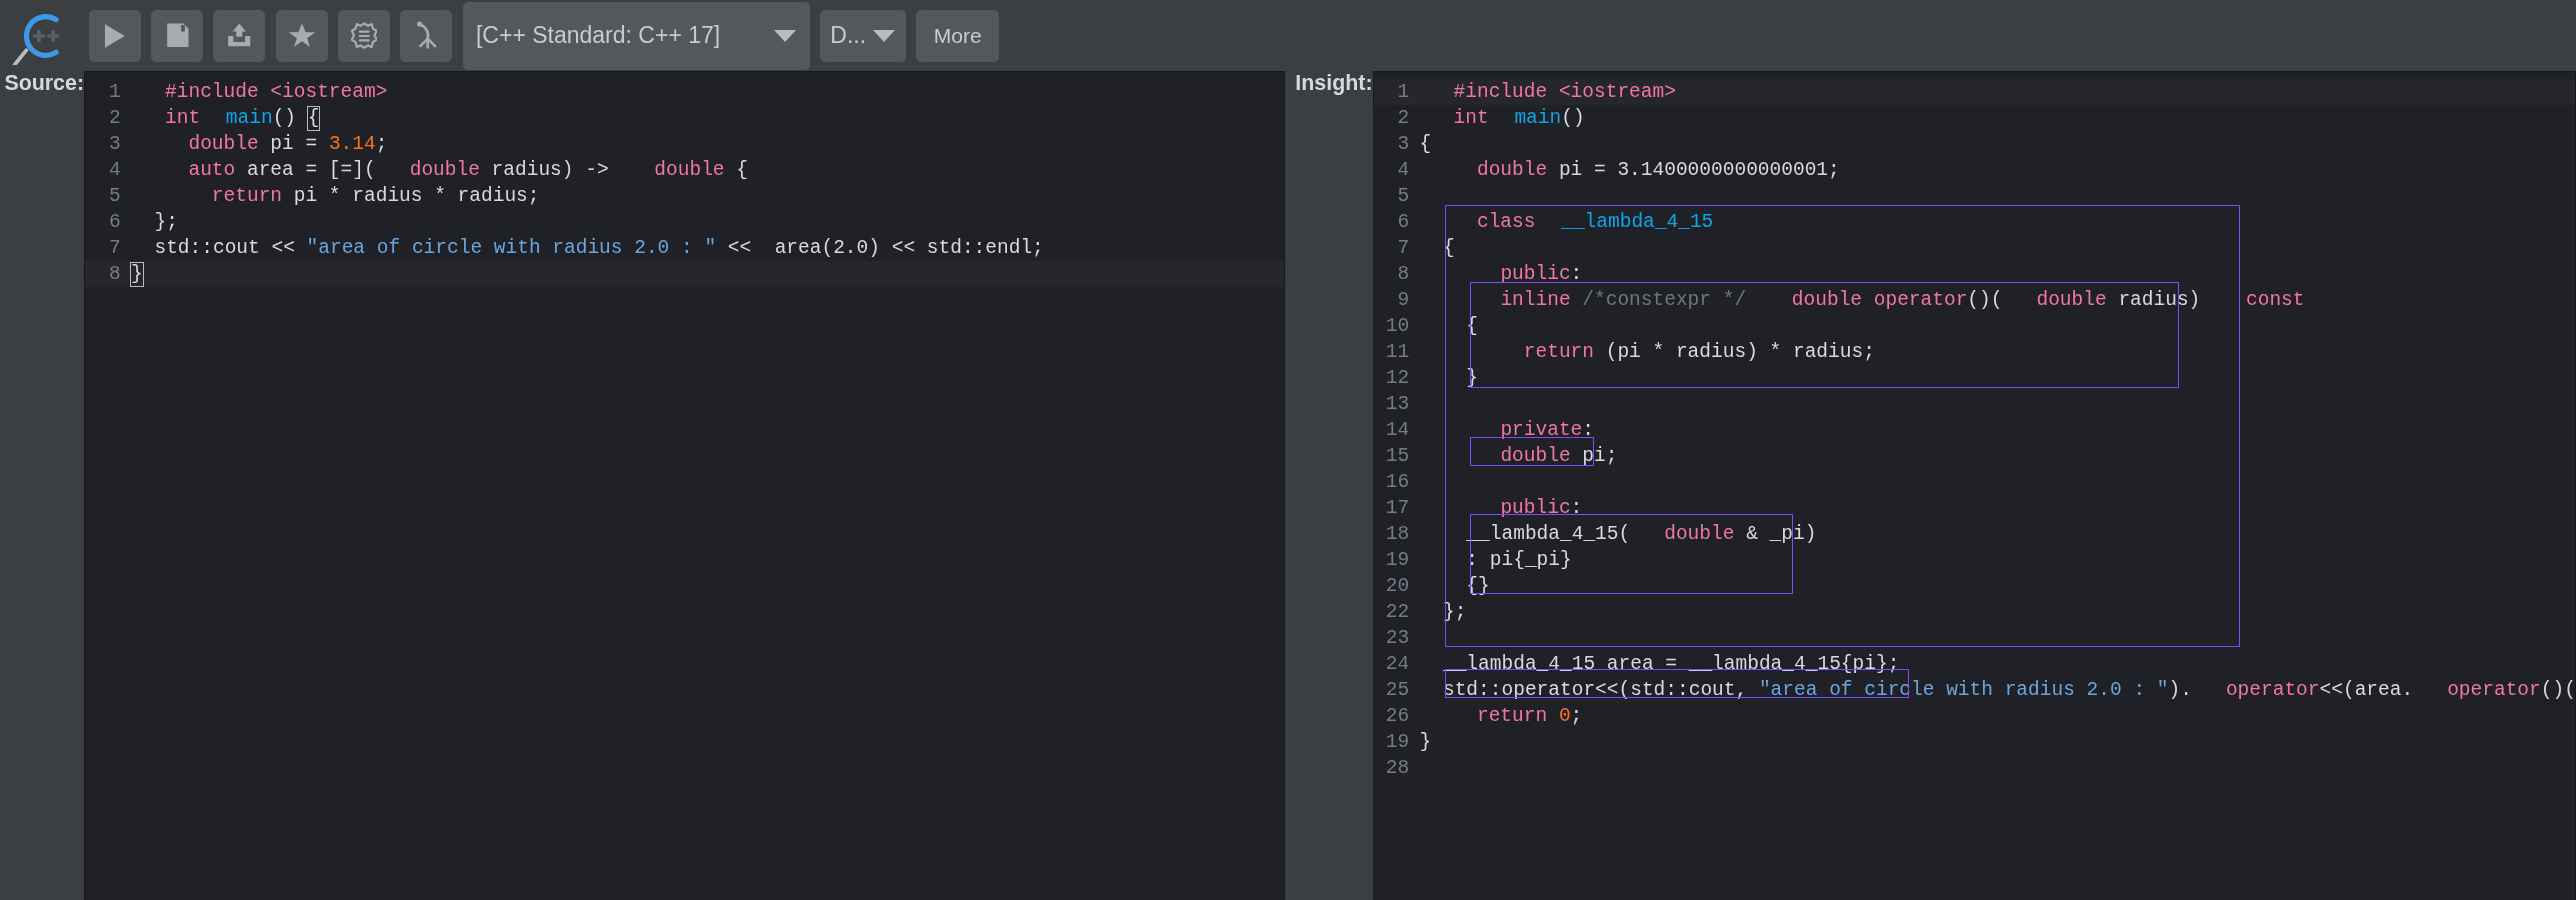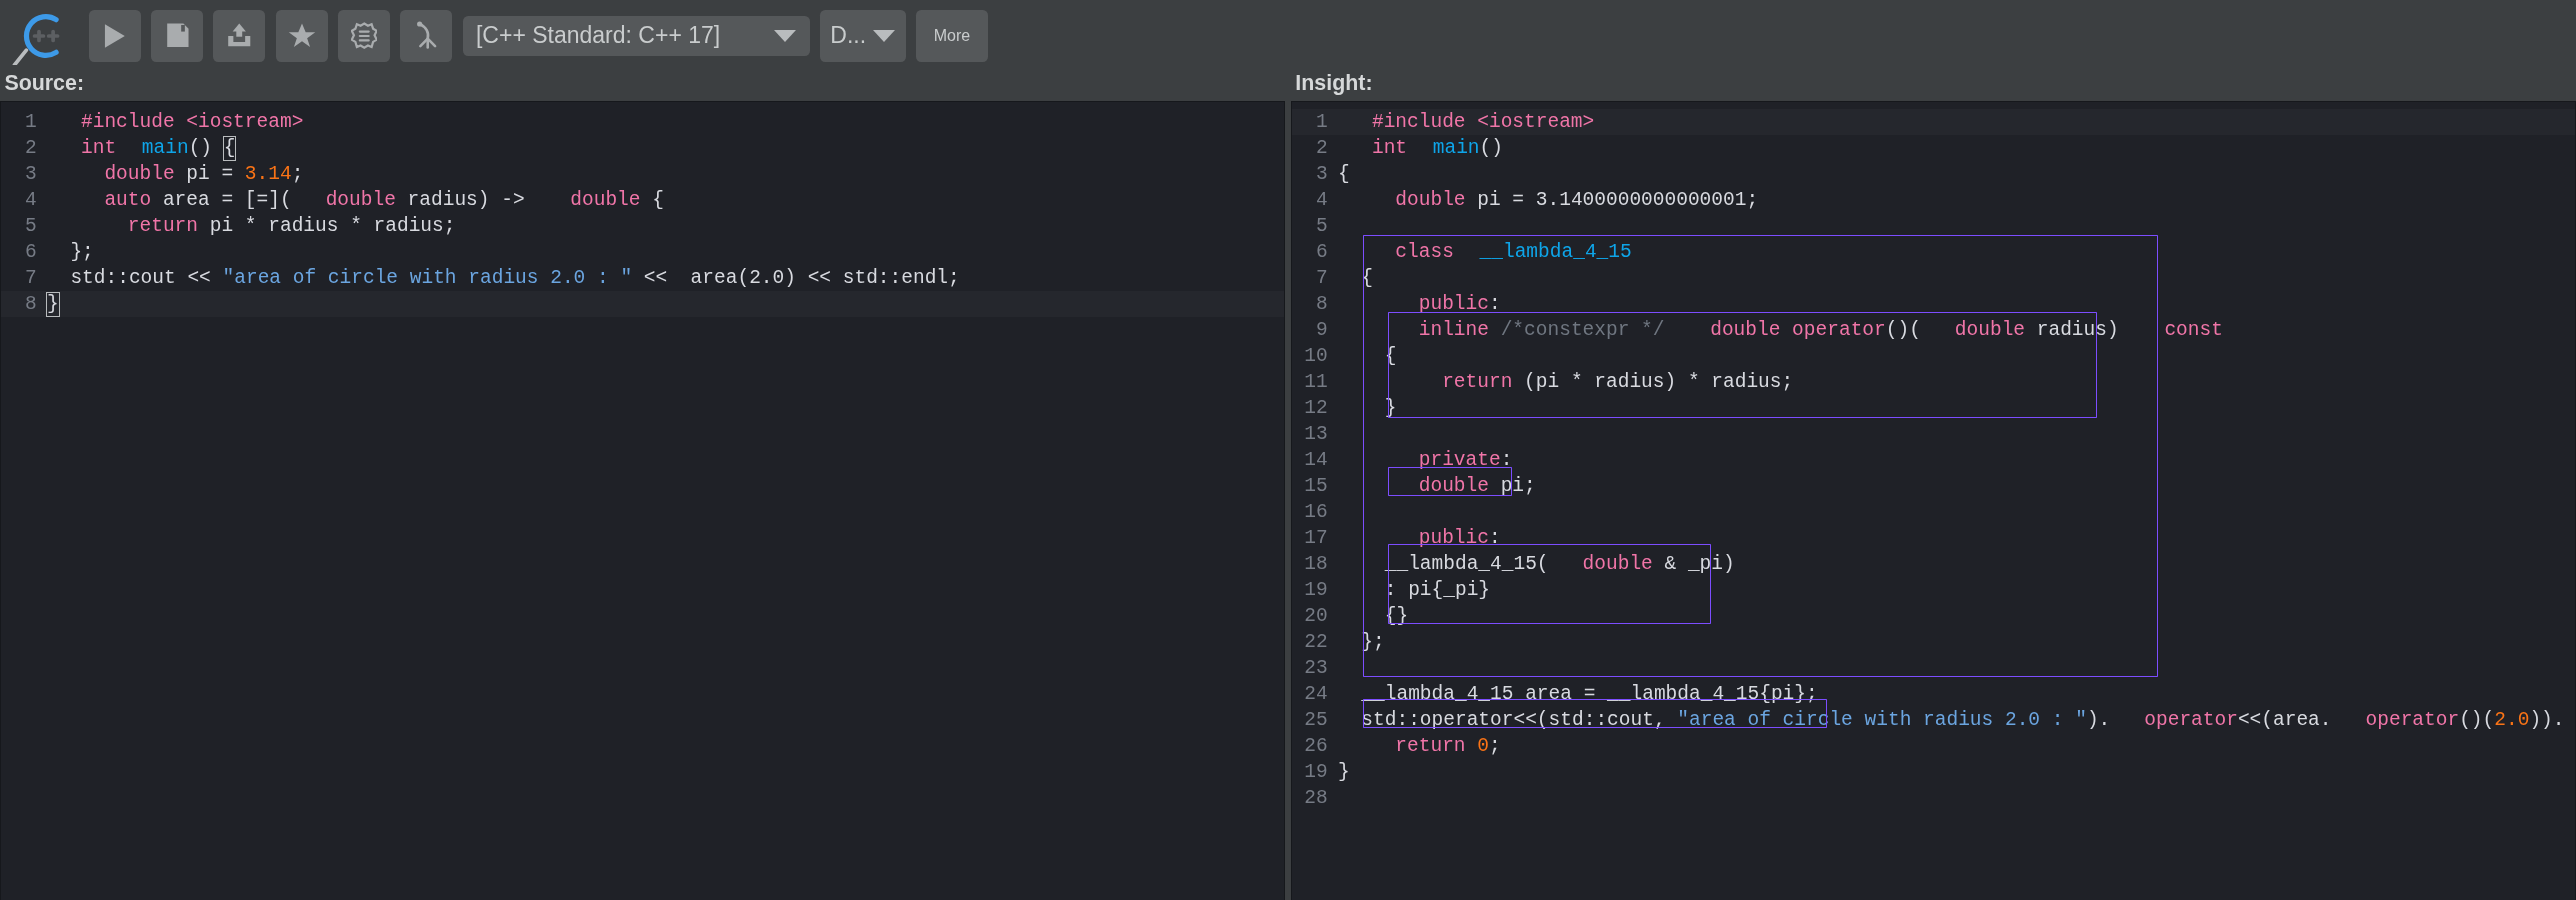--- a/index.html
+++ b/index.html
@@ -34,21 +34,21 @@
     display: flex;
     align-items: center;
     justify-content: center;
     cursor: pointer;
     flex: 0 0 auto;
   }
   .tbtn svg { display: block; }
   .ico-fill { fill: #a9acae; }
 
   #std-select {
-    height: 40px;
+    height: 68px;
     width: 347px;
     background: #55585a;
     border-radius: 5.2px;
     display: flex;
     align-items: center;
     padding: 0 13.3px;
     color: #c9cccd;
     font-size: 23px;
     cursor: pointer;
     flex: 0 0 auto;
@@ -75,35 +75,35 @@
     flex: 0 0 auto;
   }
   #more-btn {
     height: 52px;
     background: #55585a;
     border-radius: 5.2px;
     display: flex;
     align-items: center;
     padding: 0 17.7px;
     color: #c9cccd;
-    font-size: 16px;
+    font-size: 21px;
     cursor: pointer;
     flex: 0 0 auto;
   }
 
   
   #panes {
     display: flex;
     height: 830px;
     width: 100%;
   }
   .pane {
     width: 50%;
     display: flex;
-    flex-direction: column;
+    flex-direction: row;
     min-width: 0;
   }
   .pane-divider { width: 5.9px; background: #3c3f41; flex: 0 0 auto; }
   .pane-label {
     color: #d6d8d9;
     font-size: 21.4px;
     font-weight: bold;
     padding: 0 0 5.2px 4.4px;
     background: #3c3f41;
     flex: 0 0 auto;

